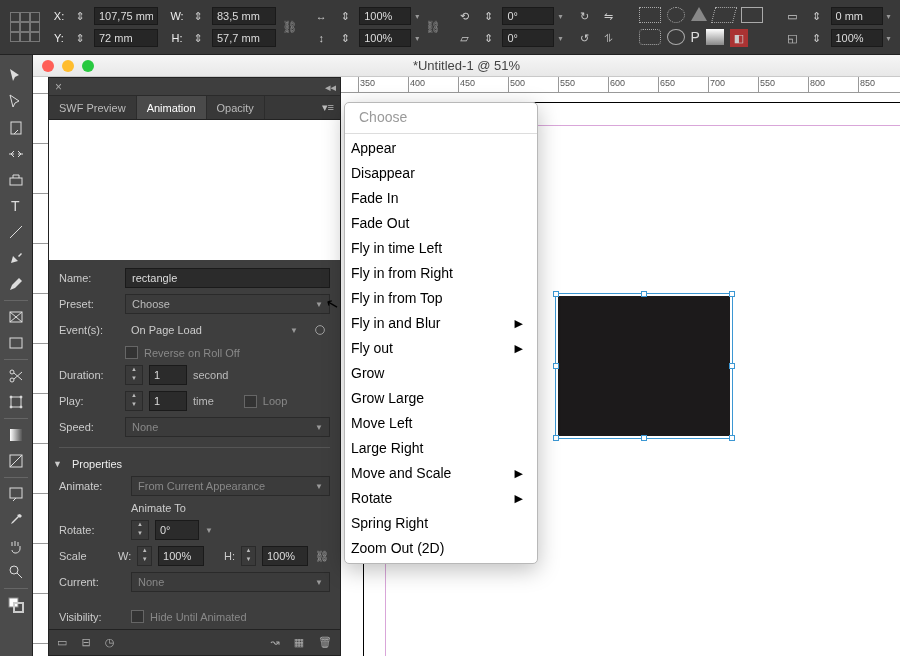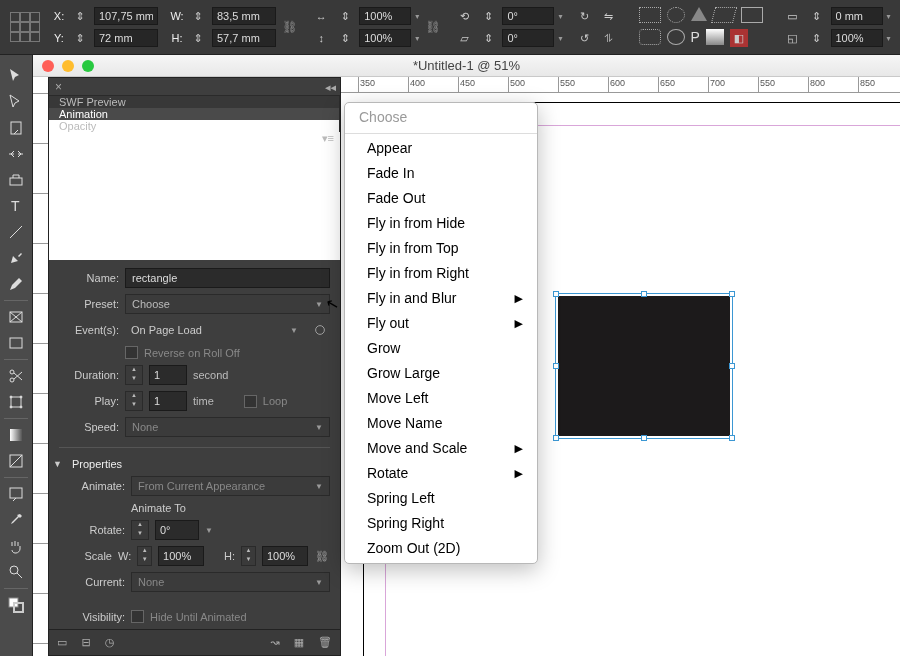--- a/index.html
+++ b/index.html
@@ -43,49 +43,49 @@
 
 .toolbar { position:absolute; left:0; top:55px; width:33px; bottom:0; background:#4b4b4b; border-right:1px solid #222; display:flex; flex-direction:column; align-items:center; padding-top:8px; gap:0; }
 .toolbar .tool { width:28px; height:26px; display:flex; align-items:center; justify-content:center; color:#ddd; }
 .toolbar .tool svg{ width:16px; height:16px; }
 .toolbar .sep-h { width:24px; height:1px; background:#666; margin:3px 0; }
 
 
 .panel-wrap { position:absolute; left:48px; top:77px; width:293px; bottom:0; background:#3e3e3e; color:#ccc; font-size:11px; border:1px solid #222; }
 .panel-tab-x { height:18px; display:flex; align-items:center; padding-left:6px; color:#aaa; font-size:12px; border-bottom:1px solid #2a2a2a;}
 .panel-handle { position:absolute; right:4px; top:3px; font-size:11px; color:#aaa;}
-.panel-tabs { display:flex; height:24px; align-items:stretch; border-bottom:1px solid #222; background:#383838;flex-direction:column;}
+.panel-tabs { display:flex; height:24px; align-items:stretch; border-bottom:1px solid #222; background:#383838;}
 .panel-tabs .tab { padding:0 10px; display:flex; align-items:center; color:#bbb; border-right:1px solid #2c2c2c;}
 .panel-tabs .tab.active { background:#4a4a4a; color:#fff; }
 .panel-tabs .menu { margin-left:auto; width:24px; display:flex; align-items:center; justify-content:center; color:#bbb;}
 .preview-area { height:140px; background:#fff; margin:0; }
 .panel-body { padding:8px 10px 6px 10px; display:flex; flex-direction:column; gap:6px; }
 .panel-row { display:flex; align-items:center; gap:6px; }
-.panel-row .plabel { width:60px; text-align:right; color:#ccc; }
+.panel-row .plabel { width:60px; text-align:left; color:#ccc; }
 .panel-row .plabel.wide{ width:66px;}
 .txt-input { flex:1; height:20px; background:#2b2b2b; border:1px solid #1a1a1a; color:#ddd; padding:0 6px; font-size:11px; }
 .sel { flex:1; height:20px; background:#3b3b3b; border:1px solid #2a2a2a; color:#bbb; padding:0 6px; font-size:11px; display:flex; align-items:center; justify-content:space-between;}
 .sel .caret { font-size:8px; color:#999;}
 .stepper { width:18px; height:20px; background:#3a3a3a; border:1px solid #2a2a2a; display:flex; flex-direction:column; }
 .stepper div{ flex:1; font-size:6px; color:#bbb; text-align:center;}
 .num-input { width:38px; height:20px; background:#2b2b2b; border:1px solid #1a1a1a; color:#ddd; text-align:left; padding:0 4px; font-size:11px;}
 .checkbox { width:13px; height:13px; border:1px solid #666; background:#333; }
 .unit { color:#bbb; }
 .panel-divider{ height:1px; background:#555; margin:4px 0;}
 .panel-section-caret{ font-size:9px; margin-right:4px;}
 .mini-icon { width:20px; height:20px; display:flex; align-items:center;justify-content:center; color:#aaa;}
 .mini-icon svg{width:14px;height:14px;}
 .panel-footer { position:absolute; bottom:0; left:0; right:0; height:26px; border-top:1px solid #222; background:#3a3a3a; display:flex; align-items:center; gap:14px; padding:0 8px;}
 .panel-footer .fi { color:#aaa; }
 
 
 .dropdown { position:absolute; left:344px; top:102px; width:194px; background:#fff; border:1px solid #b8b8b8; border-radius:5px; box-shadow:0 6px 22px rgba(0,0,0,.25); font-size:14px; color:#000; padding-bottom:2px; }
 .dropdown .hdr { color:#9a9a9a; padding:6px 14px 6px 14px; }
 .dropdown hr { border:none; border-top:1px solid #ddd; margin:2px 0; }
-.dropdown .item { padding:2px 14px 2px 22px; display:flex; align-items:center; justify-content:space-between; line-height:21px;}
+.dropdown .item { padding:2px 14px 2px 6px; display:flex; align-items:center; justify-content:space-between; line-height:21px;}
 .dropdown .sub { color:#000; font-size:11px; }
 
 
 .cursor-arrow{ position:absolute; left:326px; top:295px; font-size:15px; color:#000; transform:rotate(-15deg); z-index:50;}
 
 
 .radial-bg{ position:absolute; left:474px; top:236px; width:200px; height:200px; background:radial-gradient(circle,#d9d9d9 0,#e8e8e8 33%,#f6f6f6 60%,#fff 72%); border-radius:50%; z-index:0;}
 </style>
 </head>
 <body>
@@ -564,66 +564,66 @@
 <span class="cursor-arrow">↖</span>
 
 <div class="dropdown" id="dropdown">
   <div class="hdr">Choose</div>
   <hr>
   <div id="dd-group1">
       <div class="item">
         <span>Appear</span>
       </div>
       <div class="item">
+        <span>Disappear</span>
+      </div>
+      <div class="item">
         <span>Fade In</span>
       </div>
       <div class="item">
         <span>Fade Out</span>
       </div>
       <div class="item">
-        <span>Fly in from Hide</span>
+        <span>Fly in time Left</span>
+      </div>
+      <div class="item">
+        <span>Fly in from Right</span>
       </div>
       <div class="item">
         <span>Fly in from Top</span>
-      </div>
-      <div class="item">
-        <span>Fly in from Right</span>
       </div>
       <div class="item">
         <span>Fly in and Blur</span>
         <span class="sub">▶</span>
       </div>
       <div class="item">
         <span>Fly out</span>
         <span class="sub">▶</span>
       </div>
       <div class="item">
         <span>Grow</span>
       </div>
       <div class="item">
         <span>Grow Large</span>
       </div>
       <div class="item">
         <span>Move Left</span>
       </div>
       <div class="item">
-        <span>Move Name</span>
+        <span>Large Right</span>
       </div>
       <div class="item">
         <span>Move and Scale</span>
         <span class="sub">▶</span>
       </div>
       <div class="item">
         <span>Rotate</span>
         <span class="sub">▶</span>
       </div>
       <div class="item">
-        <span>Spring Left</span>
-      </div>
-      <div class="item">
         <span>Spring Right</span>
       </div>
       <div class="item">
         <span>Zoom Out (2D)</span>
       </div>
     </div>
 
 </div>
 
 </body></html>

